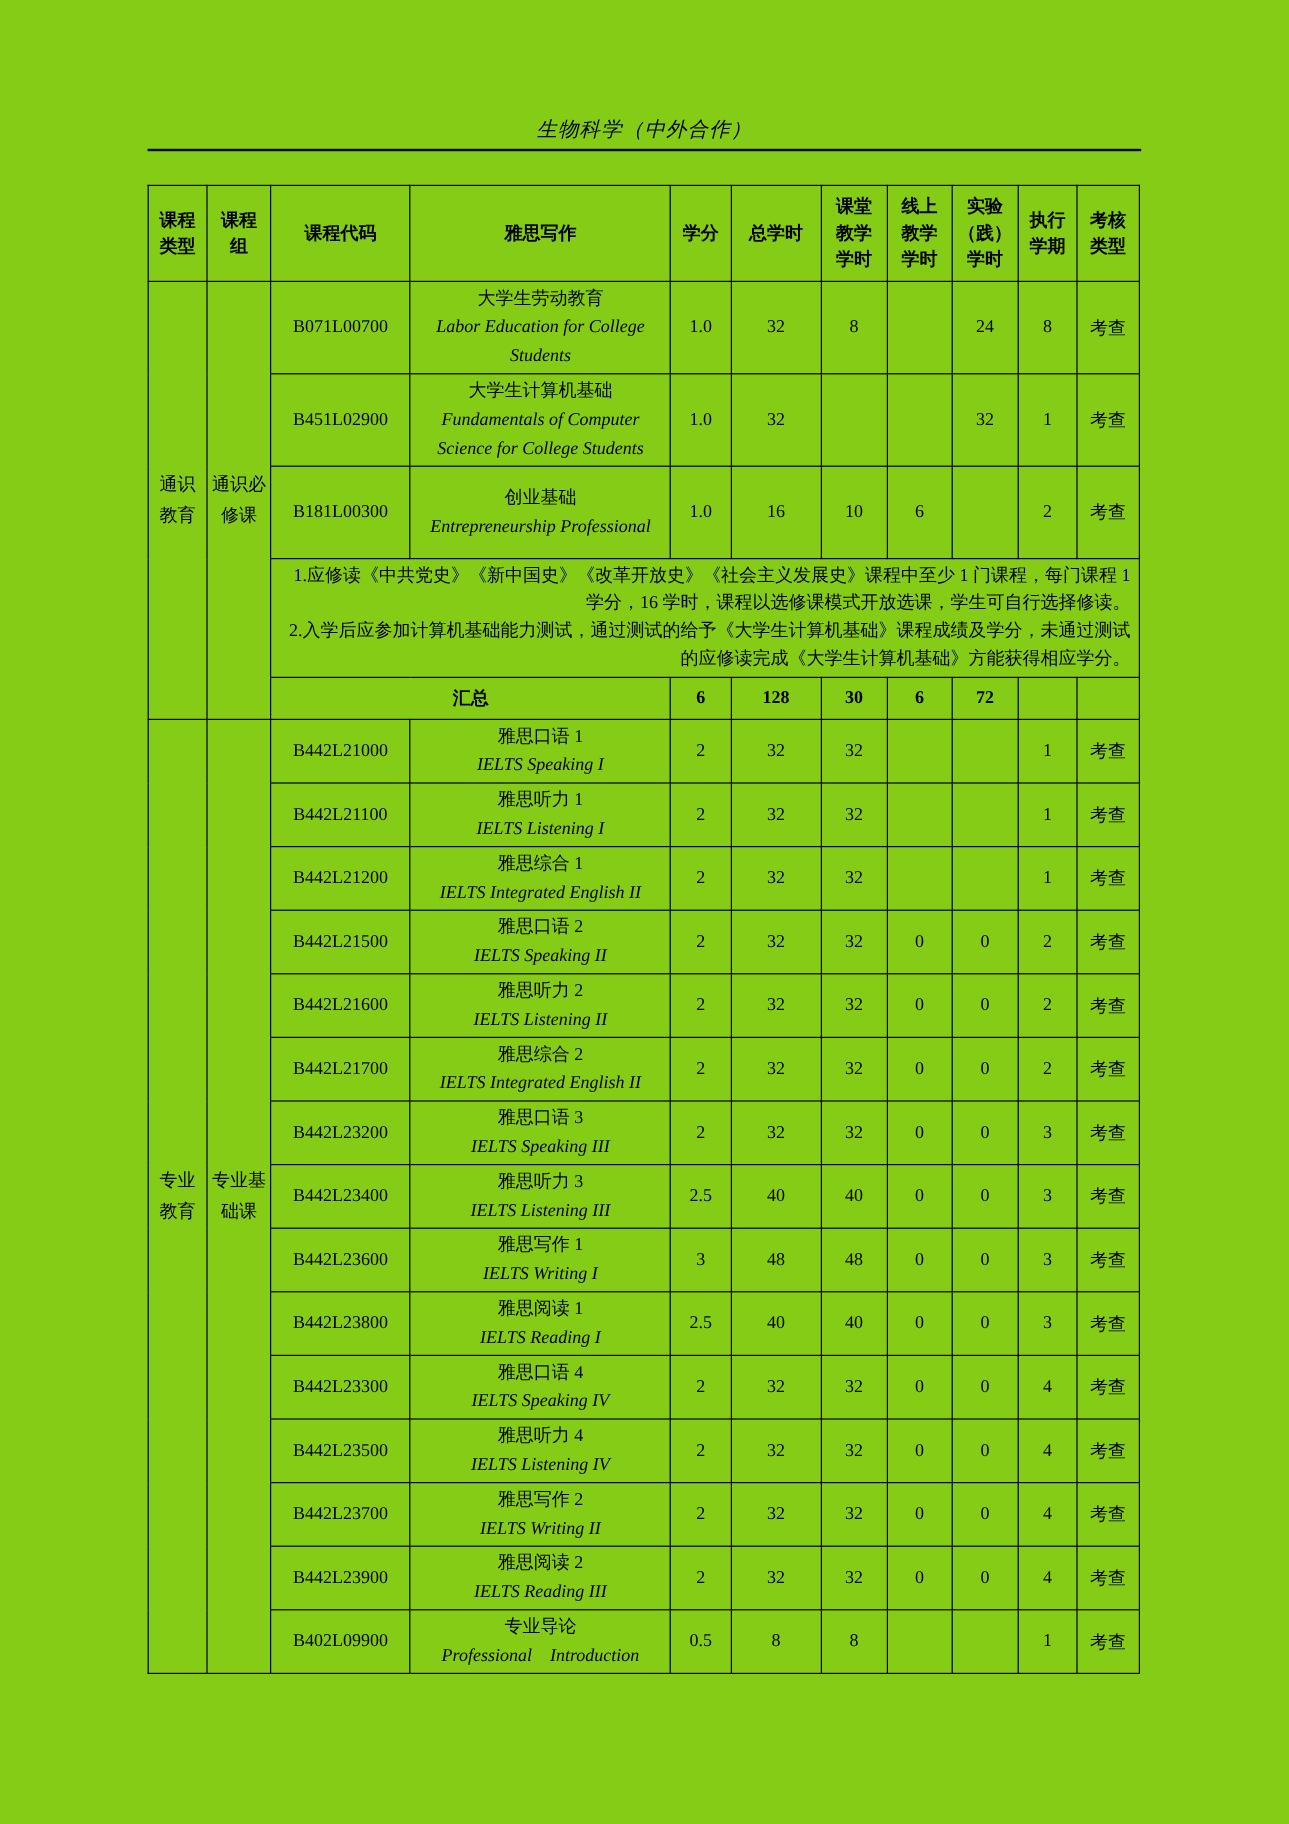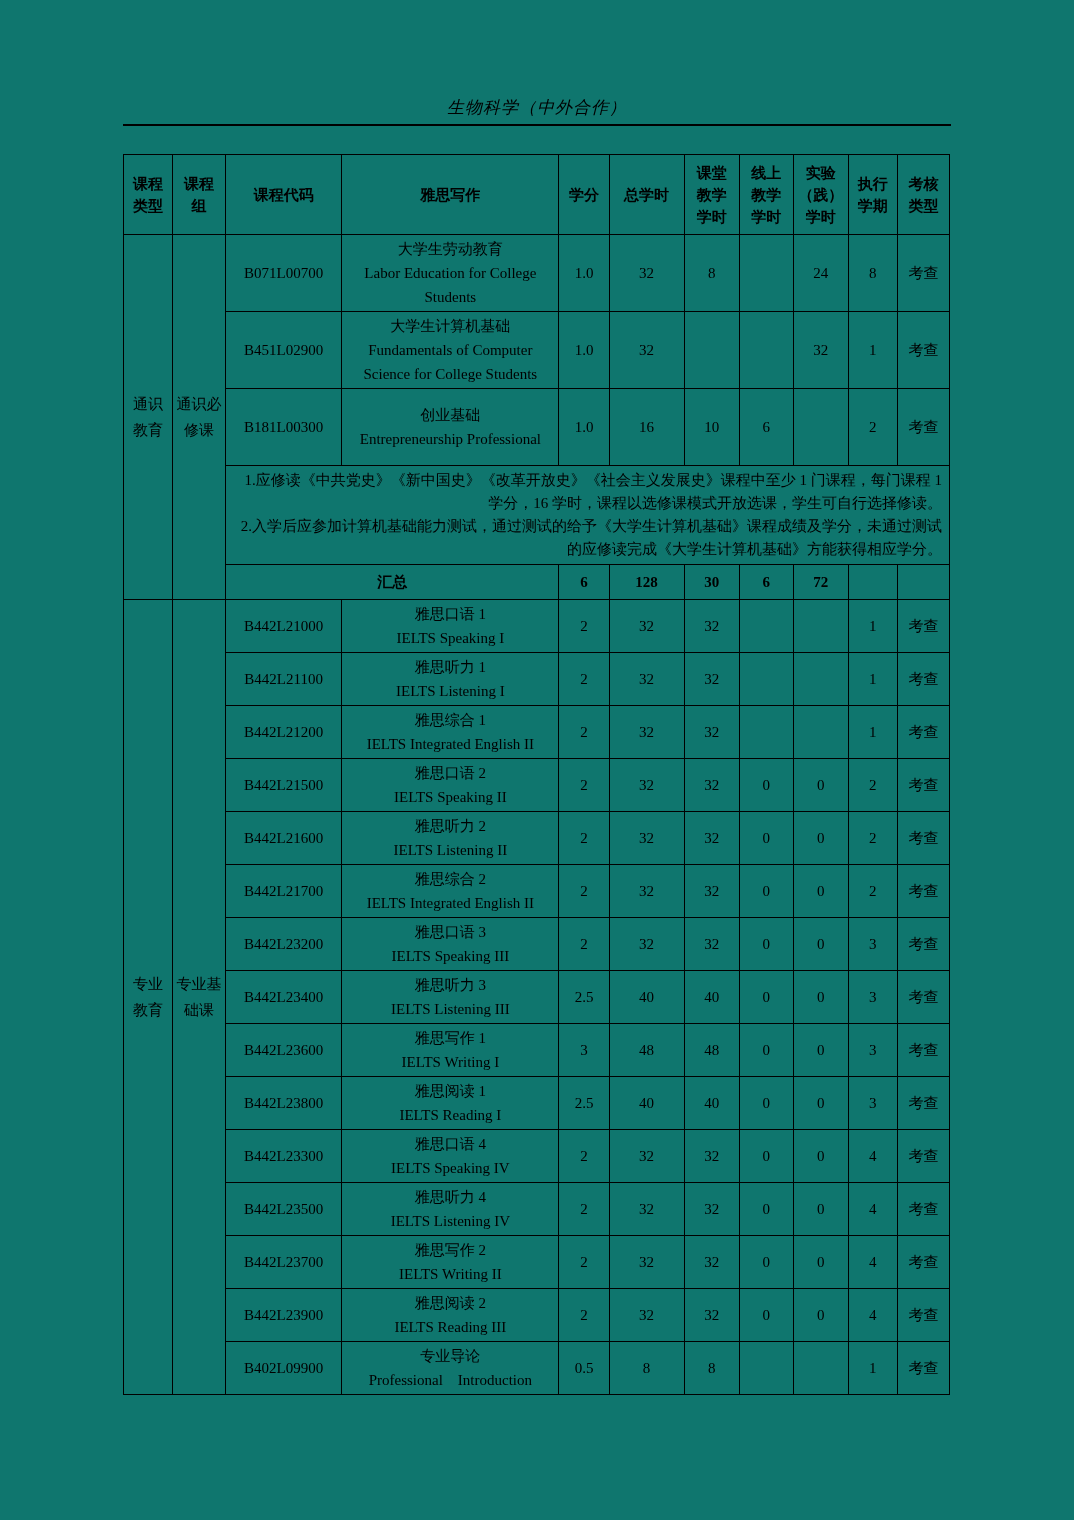--- a/index.html
+++ b/index.html
@@ -1,19 +1,19 @@
 <!DOCTYPE html>
 <html><head>
 <meta charset="utf-8">
 <style>
   * { margin: 0; padding: 0; box-sizing: border-box; }
   html, body { background: #ffffff; }
   body { font-family: "Liberation Serif", serif; color: #000; }
   .page {
-    width: 1074px; height: 1520px; background: #0f766e;
+    width: 1074px; height: 1520px; background: #84cc16;
     position: relative; overflow: hidden;
   }
   .content { width: 828px; margin-left: 123px; padding-top: 97px; }
   .page-header {
     border-bottom: 2px solid #000;
     padding-bottom: 5px;
   }
   .page-title {
     text-align: center;
     font-style: italic;
@@ -41,21 +41,21 @@
     font-weight: bold;
     height: 80px;
     line-height: 22px;
     white-space: pre-line;
   }
   tr.tall { height: 77px; }
   tr.std  { height: 53px; }
   td[data-name="course-type-cell"],
   td[data-name="course-group-cell"] { line-height: 26px; }
   td[data-name="course-name-cell"] div { line-height: 24px; }
-  .name-en { white-space: pre-wrap; }
+  .name-en { white-space: pre-wrap; font-style: italic; }
   tr.note-row td {
     height: 94px;
     text-align: right;
     padding: 3px 7px;
     line-height: 23px;
     font-size: 15px;
   }
   tr.note-row p { margin: 0; }
   tr.summary-row { height: 35px; }
   tr.summary-row td { font-weight: bold; }

